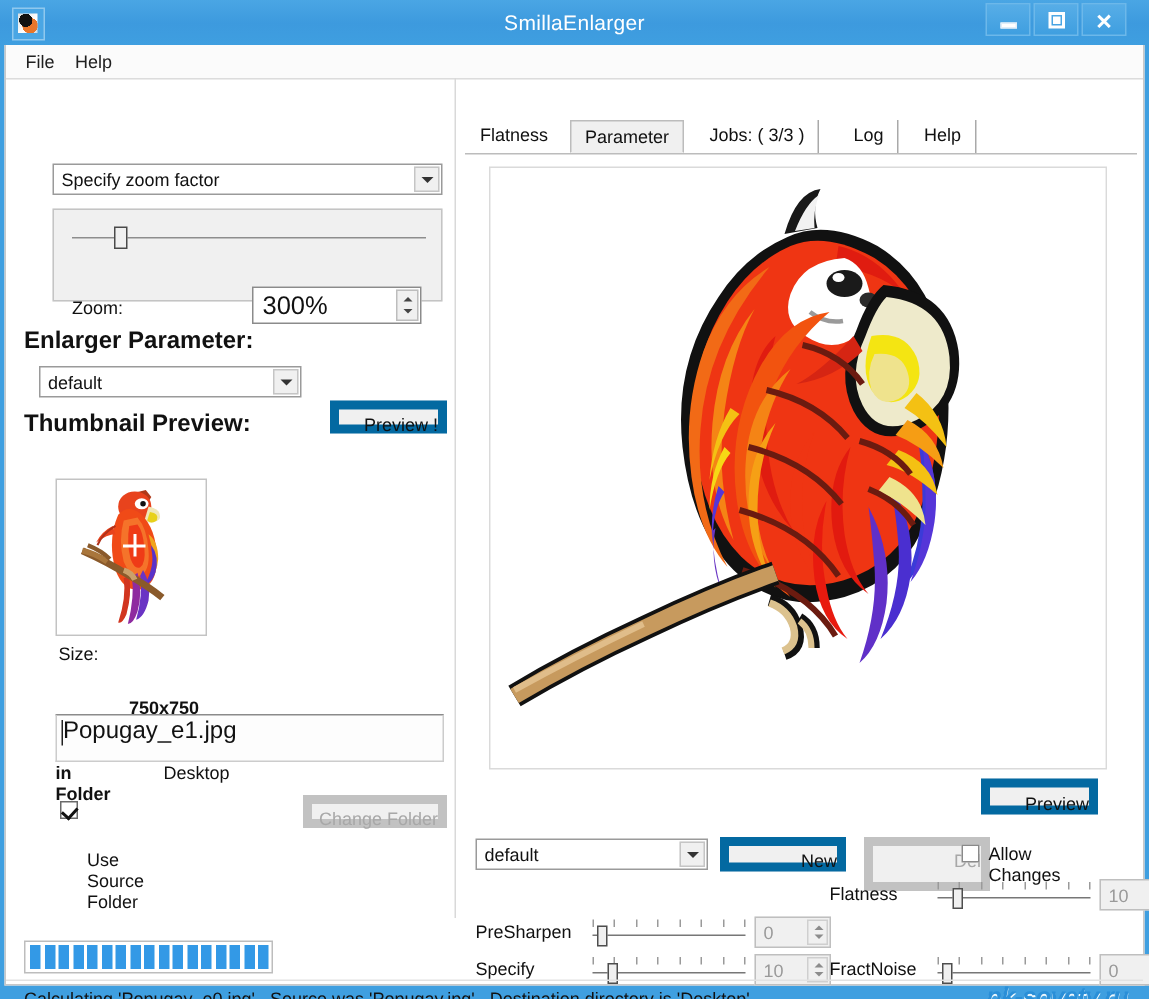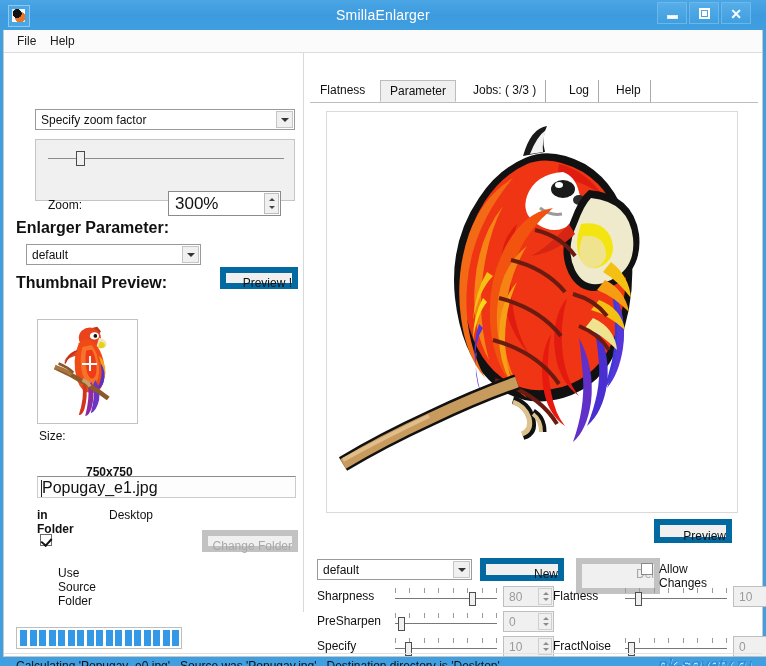--- a/index.html
+++ b/index.html
@@ -171,21 +171,21 @@
   #thumb-cross{
     position:absolute;left:44px;top:36px;width:15px;height:15px;
   }
   #thumb-cross:before{content:"";position:absolute;left:7px;top:0;width:2px;height:15px;background:#fff;}
   #thumb-cross:after{content:"";position:absolute;left:0;top:7px;width:15px;height:2px;background:#fff;}
   #size-row{position:absolute;left:35px;top:377px;font-size:12px;color:#111;}
   #size-row .k{position:absolute;left:0;top:0;}
   #size-row .v{position:absolute;left:47px;top:0;font-weight:bold;margin-top:36px;}
 
   #file-input{
-    position:absolute;left:33px;top:424px;width:259px;height:22px;
+    position:absolute;left:33px;top:424px;width:259px;height:32px;
     background:#fdfdfd;border:1px solid #cccccc;border-top:1px solid #8b8b8b;
     box-sizing:border-box;
     text-align:right;
   }
   #file-input .txt{position:absolute;left:4px;top:2px;font-size:16px;color:#111;}
   #file-input .caret{position:absolute;left:3px;top:3px;width:1px;height:17px;background:#222;}
 
   #folder-row{position:absolute;left:33px;top:456px;font-size:12px;color:#111;}
   #folder-row .k{position:absolute;left:0;top:0;font-weight:bold;}
   #folder-row .v{position:absolute;left:72px;top:0;}
@@ -490,41 +490,20 @@
         <span class="arrow"></span>
       </div>
       <div class="btn" id="btn-new">New</div>
       <div class="btn dis" id="btn-del">Del</div>
 
       <div id="allow-changes">
         <span class="box"></span>
         <span class="lbl">Allow Changes</span>
       </div>
 
-      <div class="prow" style="left:10px;top:534px;width:235px;">
-        <span class="name">Sharpness</span>
-        <span class="sld" style="left:78px;">
-          <span class="track"></span>
-          <span class="ticks">
-              <i style="left: 0px;"></i>
-              <i style="left: 14px;"></i>
-              <i style="left: 29px;"></i>
-              <i style="left: 43px;"></i>
-              <i style="left: 58px;"></i>
-              <i style="left: 72px;"></i>
-              <i style="left: 87px;"></i>
-              <i style="left: 101px;"></i>
-            </span>
-          <span class="handle" style="left: 74px;"></span>
-        </span>
-        <span class="spin" style="left:186px;">
-          <span class="v">80</span>
-          <span class="ar"></span>
-        </span>
-      </div>
 
       <div class="prow" style="left:10px;top:559px;width:235px;">
         <span class="name">PreSharpen</span>
         <span class="sld" style="left:78px;">
           <span class="track"></span>
           <span class="ticks">
               <i style="left: 0px;"></i>
               <i style="left: 14px;"></i>
               <i style="left: 29px;"></i>
               <i style="left: 43px;"></i>

